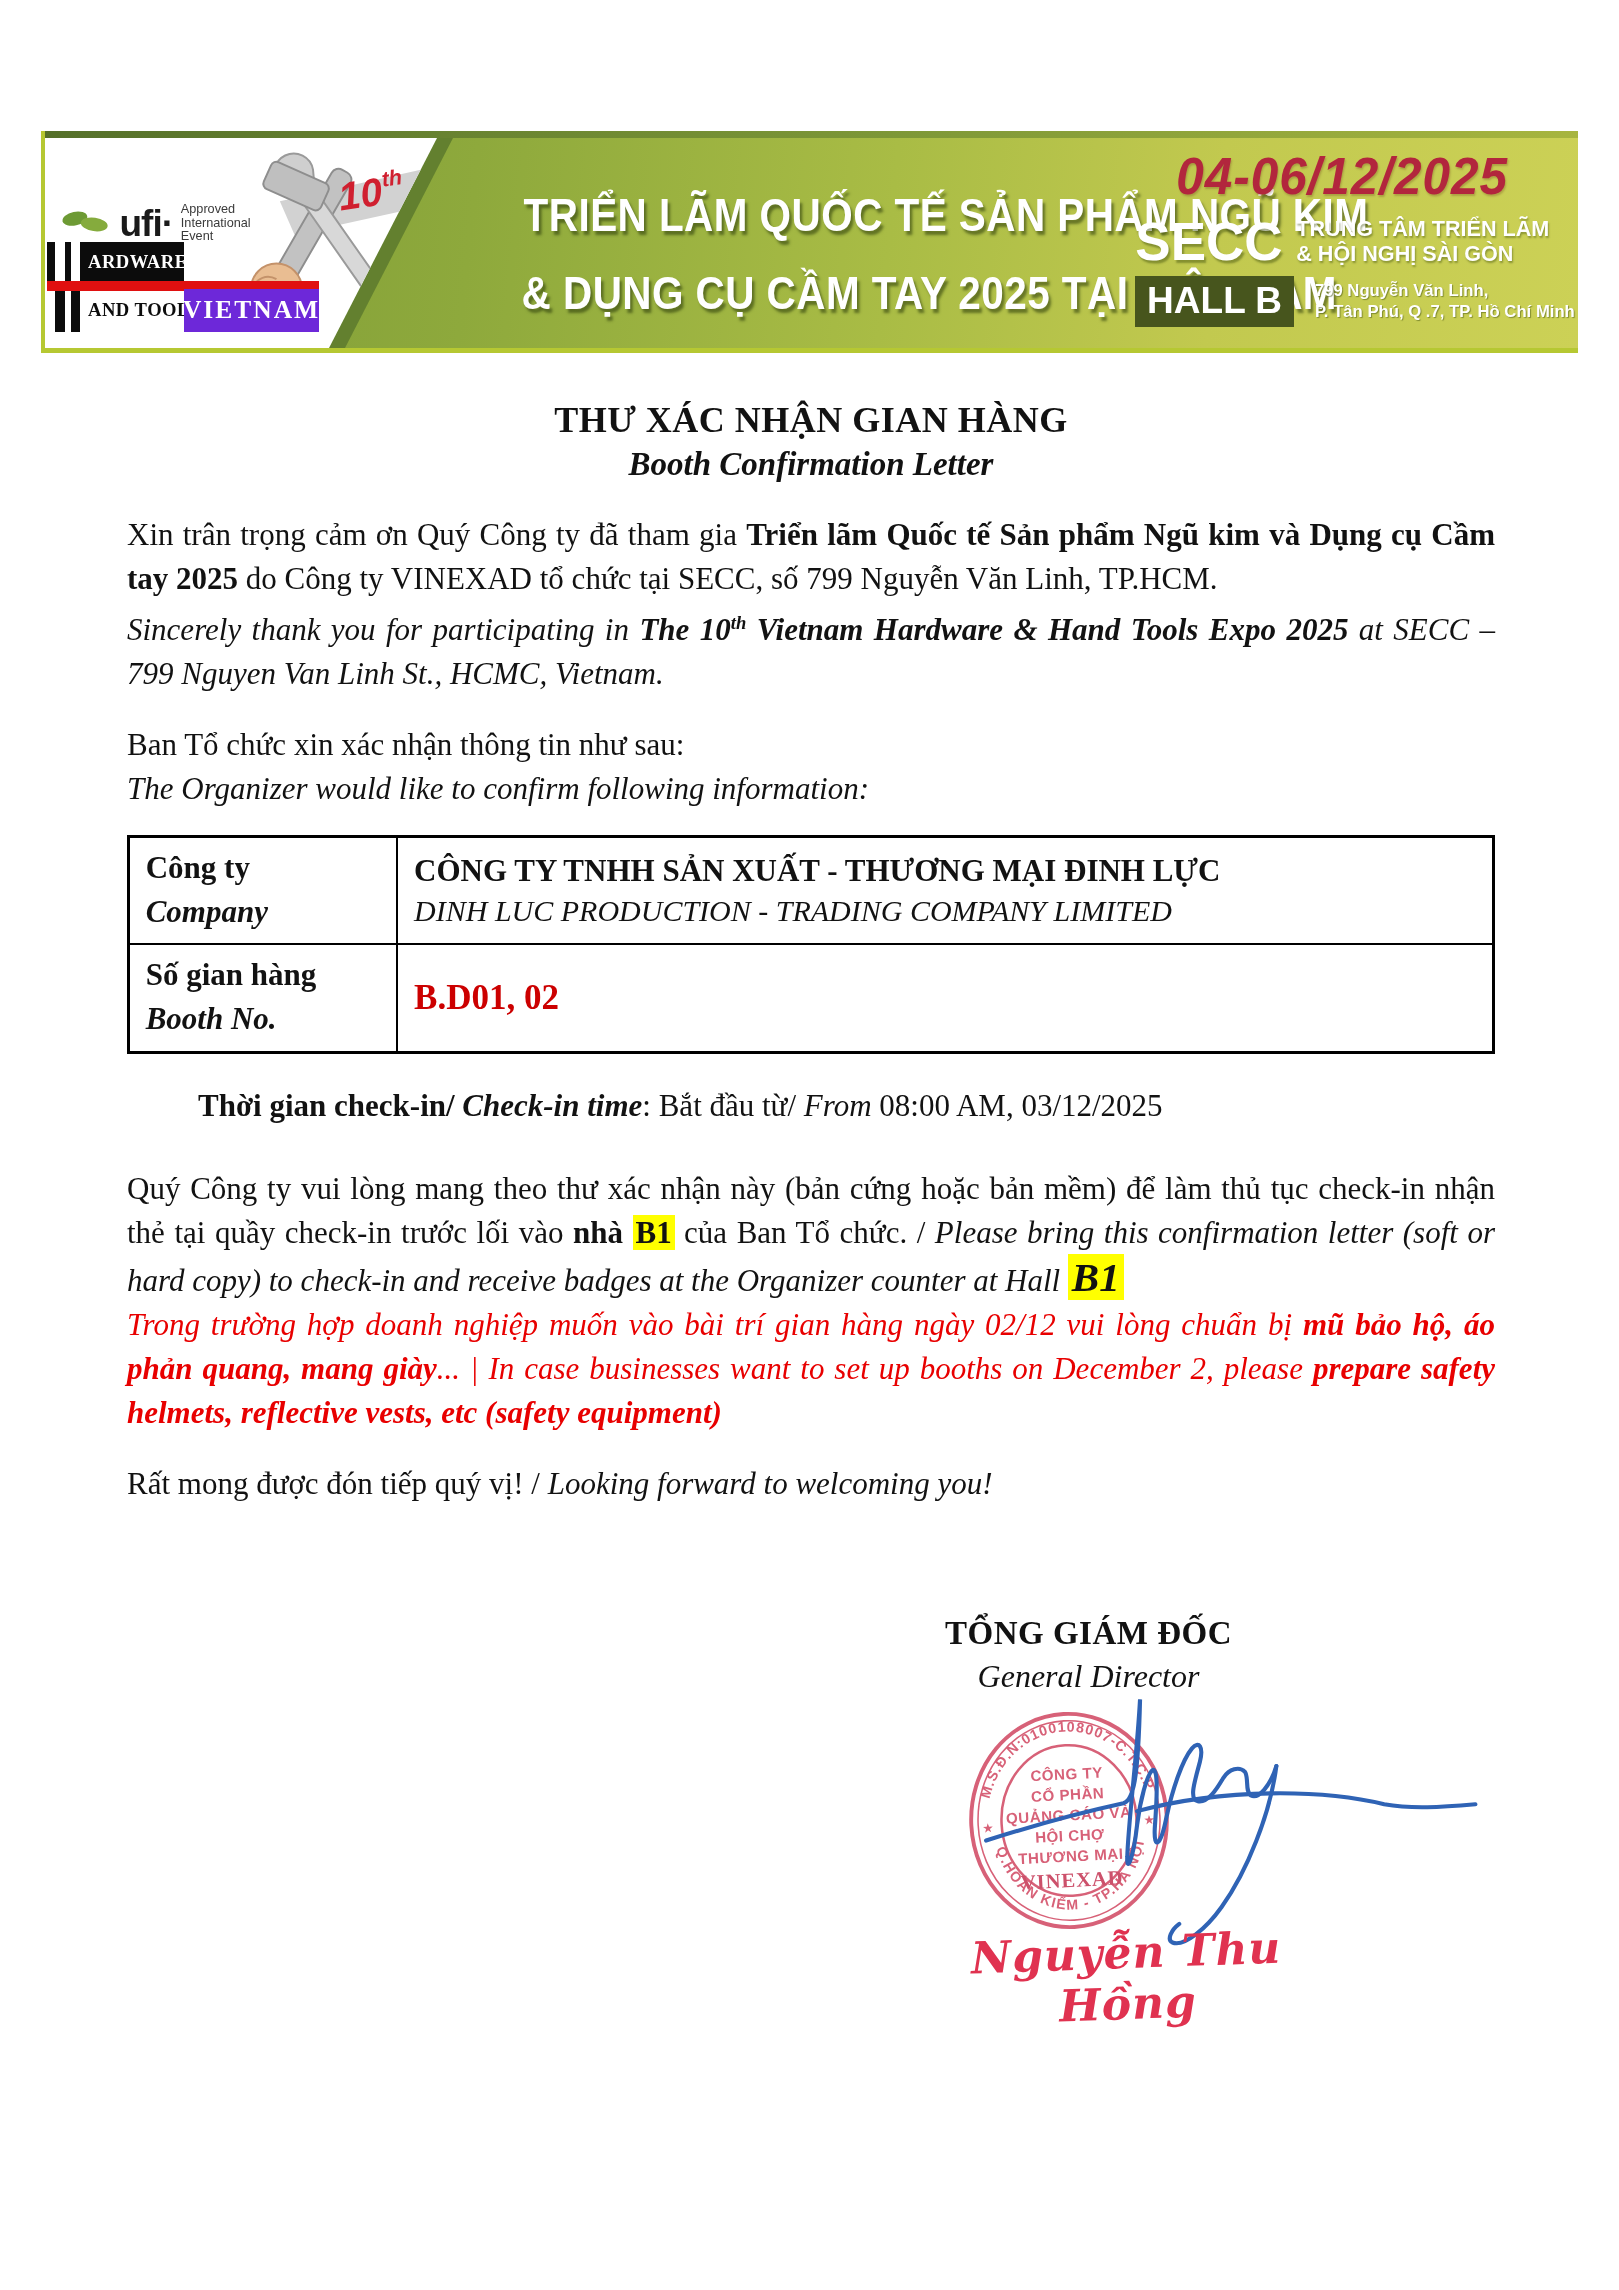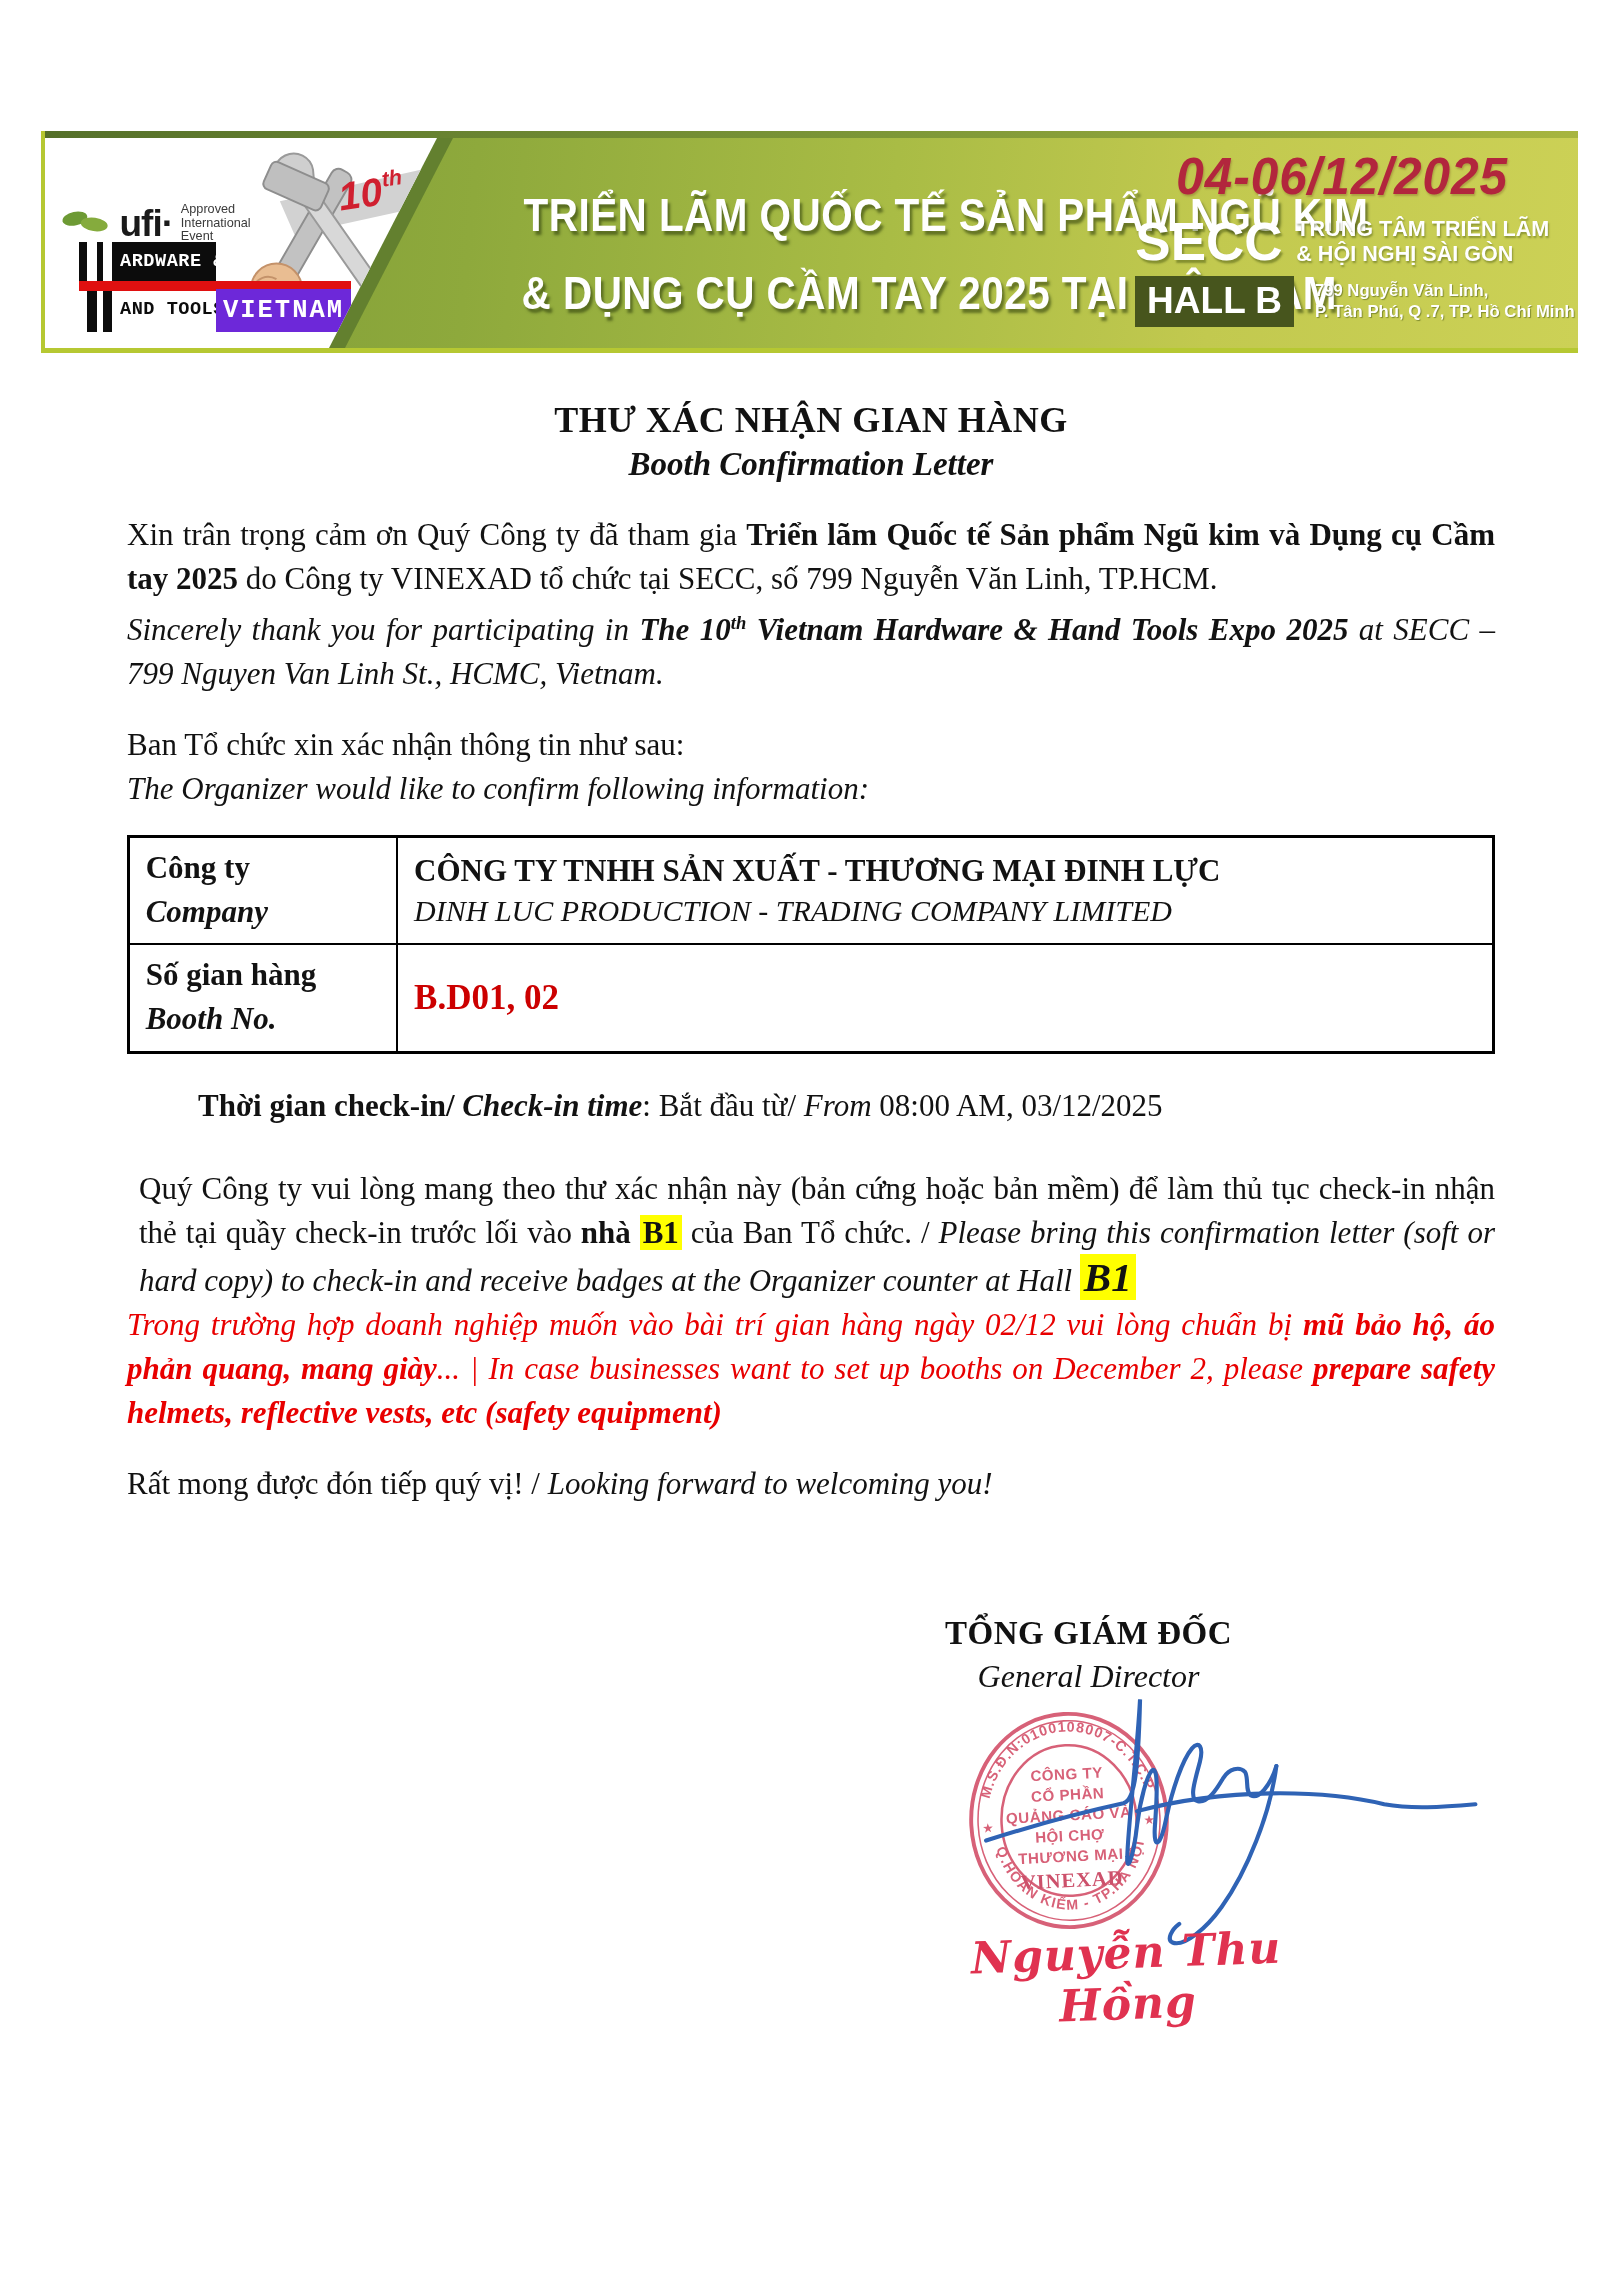--- a/index.html
+++ b/index.html
@@ -15,22 +15,22 @@
   .banner-stripe{position:absolute;left:0;top:6.9px;bottom:0;width:451px;background:#63802f;
           clip-path:polygon(0 0,408px 0,300px 100%,0 100%);}
   .banner-white{position:absolute;left:0;top:6.9px;bottom:0;width:441px;background:#ffffff;
           clip-path:polygon(0 0,392px 0,284px 100%,0 100%);}
 
   .ufi-row{position:absolute;left:15.7px;top:65px;display:flex;align-items:center;gap:7.8px;
           font-family:"Liberation Sans","DejaVu Sans",sans-serif;}
   .ufi-word{font-size:37px;font-weight:bold;color:#1a1a1a;letter-spacing:-1px;line-height:1;}
   .ufi-sub{font-size:12.7px;color:#3a3a3a;line-height:13.7px;}
 
-  .hw-logo{position:absolute;left:34px;top:104px;width:294px;height:94px;
-          font-family:Liberation Mono, monospace;}
+  .hw-logo{position:absolute;left:2px;top:104px;width:294px;height:94px;
+          font-family:Liberation Serif, serif;}
   .hw-topband{position:absolute;left:0;top:0;width:137px;height:39px;background:#0c0c0c;}
   .hw-bar{position:absolute;top:-3.9px;width:9.8px;height:47px;background:#ffffff;}
   .hw-bar.b1{left:7.8px;} .hw-bar.b2{left:23.5px;}
   .hw-topband .hw-word{position:absolute;left:41px;top:8.8px;color:#ffffff;font-weight:bold;
           font-size:18.6px;letter-spacing:0.5px;white-space:nowrap;}
   .hw-redstripe{position:absolute;left:0;top:39px;width:272px;height:9.8px;background:#e01010;}
   .hw-botband{position:absolute;left:0;top:49px;width:137px;height:37px;background:#ffffff;}
   .hw-bar-dark{position:absolute;top:0px;width:9.8px;height:41px;background:#0c0c0c;}
   .hw-bar-dark.b1{left:7.8px;} .hw-bar-dark.b2{left:23.5px;}
   .hw-botband .hw-word{position:absolute;left:41px;top:7.8px;color:#0c0c0c;font-weight:bold;
@@ -60,21 +60,21 @@
   .b-hallbox{background:#47551d;color:#fff;font-size:37px;font-weight:800;line-height:1;
           padding:5.9px 11.8px 7.8px;white-space:nowrap;}
   .b-addr{font-size:16.7px;font-weight:700;line-height:20.6px;white-space:nowrap;
           text-shadow:1px 1px 1px rgba(60,75,12,.5);}
 
   
   .doc{position:absolute;left:127px;top:365px;width:1368px;font-size:31px;line-height:44px;}
   .t-center{text-align:center;}
   .doc-title{font-size:36px;font-weight:bold;letter-spacing:0.5px;margin-top:33px;line-height:45px;}
   .doc-subtitle{font-size:33px;font-weight:bold;font-style:italic;line-height:43px;}
-  .para{text-align:justify;margin:0;} .mt2{margin-top:27px;} .mt4{margin-top:39px;margin-left:12px;}
+  .para{text-align:justify;margin:0;} .mt2{margin-top:27px;} .mt4{margin-top:39px;}
   b.seg{font-weight:bold;} i.seg{font-style:italic;} .bi{font-weight:bold;font-style:italic;}
 
   table.info{border-collapse:collapse;width:100%;margin-top:23.5px;border:3.9px solid #000;}
   table.info td{border:2px solid #000;vertical-align:middle;padding:7.8px 15.7px 9.8px;}
   td.lbl{width:235px;}
   .lbl-vi{font-weight:bold;} .lbl-en{font-weight:bold;font-style:italic;}
   .cmp-vi{font-weight:bold;font-size:31px;line-height:41px;}
   .cmp-en{font-style:italic;font-size:30px;line-height:39px;}
   .booth-no{color:#cc0000;font-weight:bold;font-size:35px;line-height:43px;}
 

